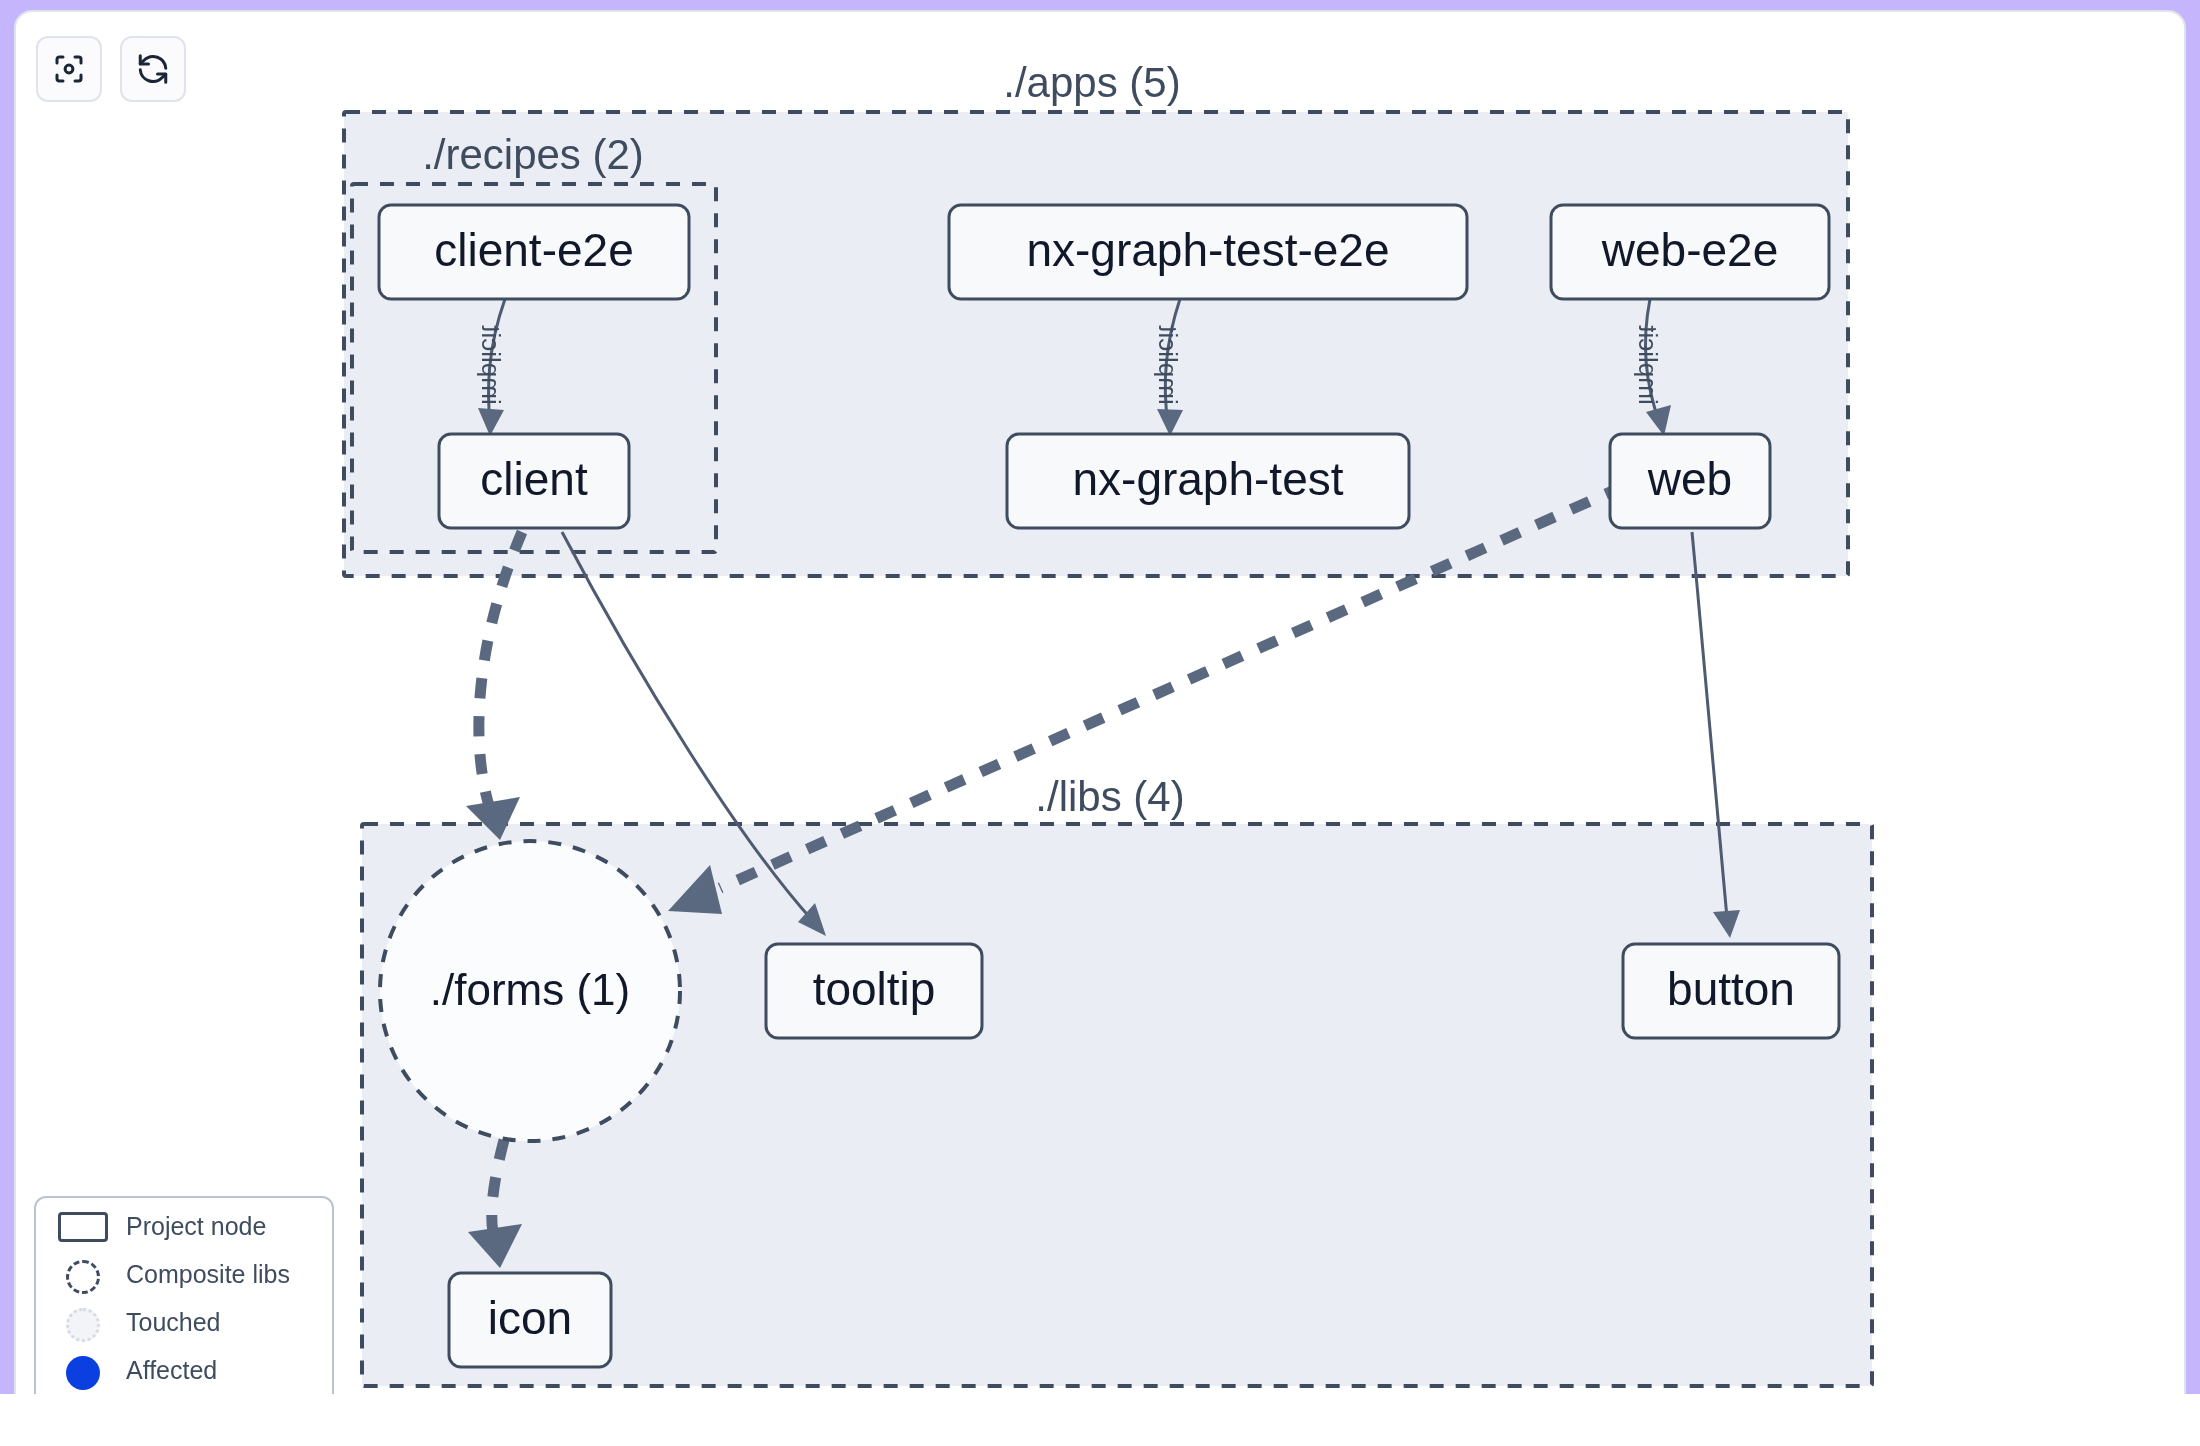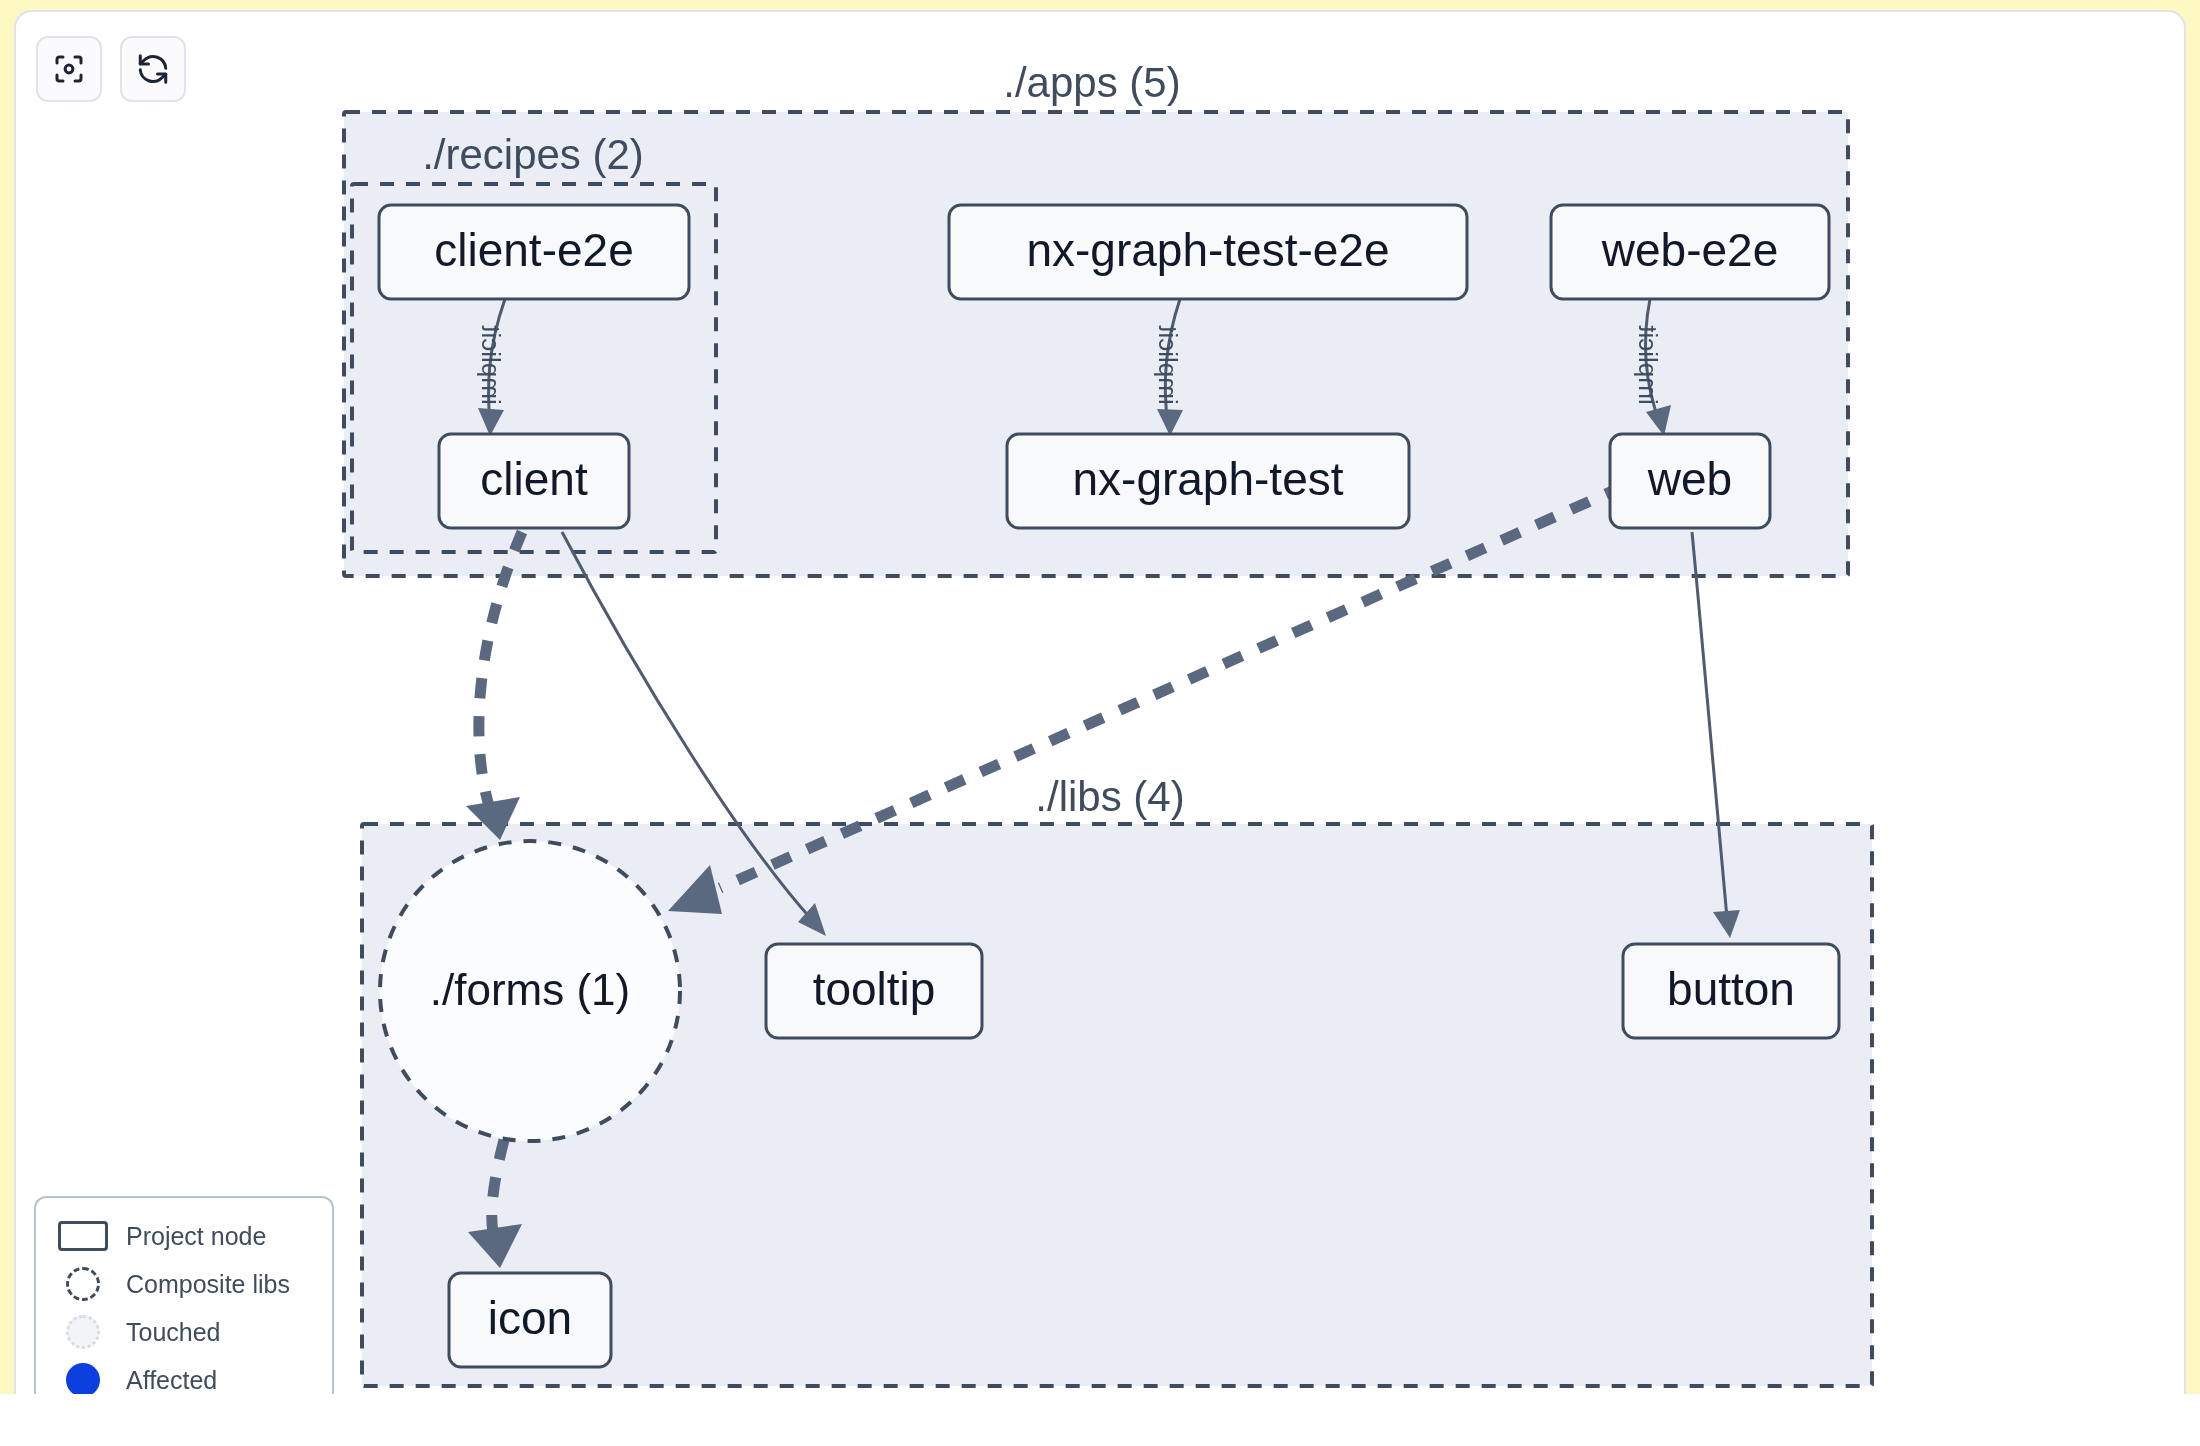--- a/index.html
+++ b/index.html
@@ -5,21 +5,21 @@
   html, body {
     margin: 0;
     padding: 0;
     background: #ffffff;
     font-family: "Liberation Sans", sans-serif;
   }
   #canvas {
     position: relative;
     width: 2200px;
     height: 1394px;
-    background: #fef9c3;
+    background: #c4b5fd;
     overflow: hidden;
   }
   .frame {
     position: absolute;
     left: 14px;
     top: 10px;
     width: 2172px;
     height: 1424px;
     border: 2px solid #dfe3ec;
     border-radius: 18px;
@@ -123,21 +123,21 @@
     width: 300px;
     border: 2px solid #b9c3d3;
     border-radius: 12px;
     background: #ffffff;
     padding: 14px 18px 16px 18px;
     box-sizing: border-box;
     z-index: 40;
   }
   .legend-row {
     display: flex;
-    align-items: center;
+    align-items: flex-start;
     height: 48px;
   }
   .legend-swatch {
     width: 58px;
     flex: 0 0 58px;
     display: flex;
     align-items: center;
     justify-content: center;
   }
   .sw-project {

